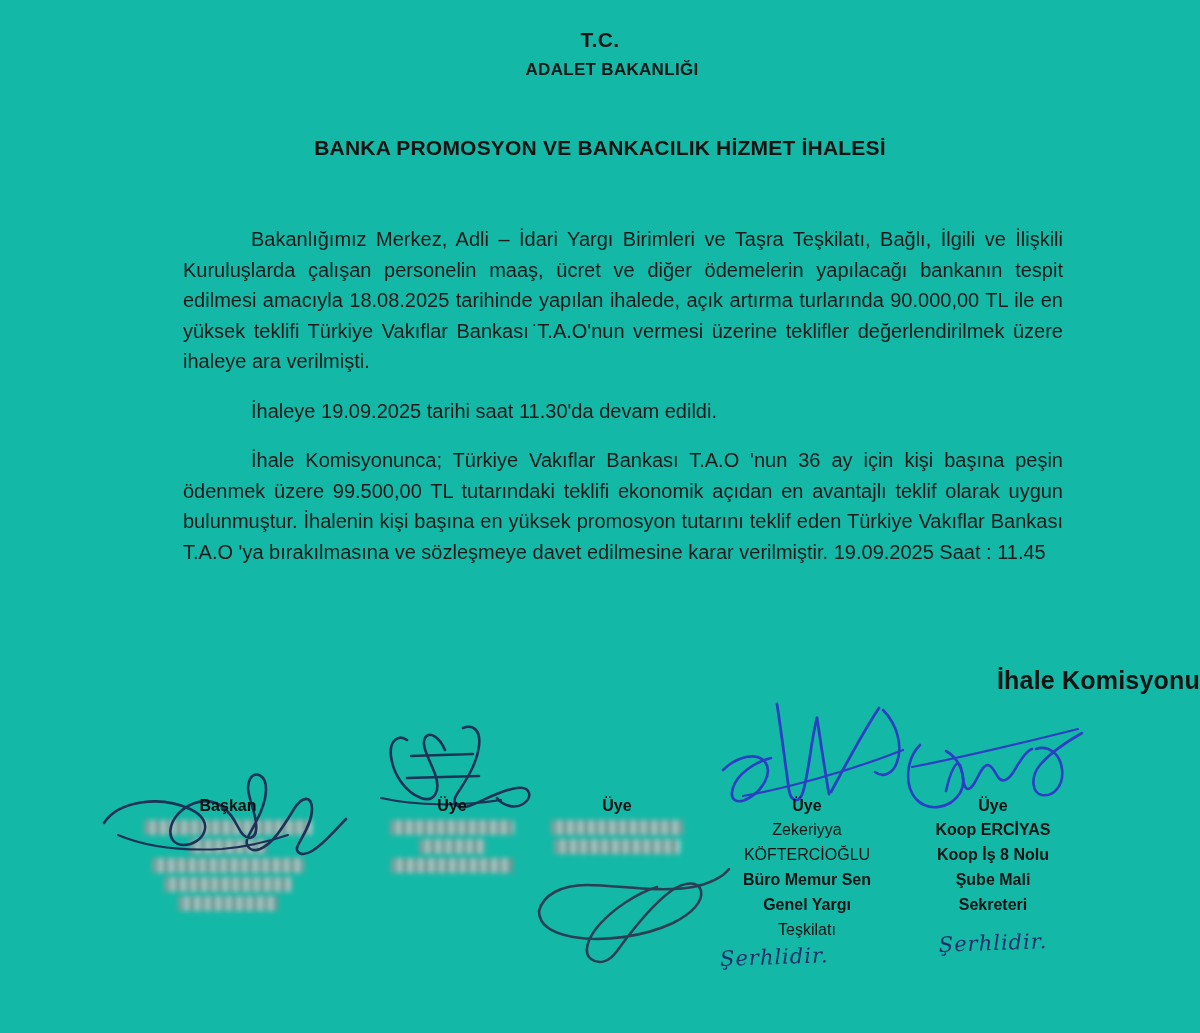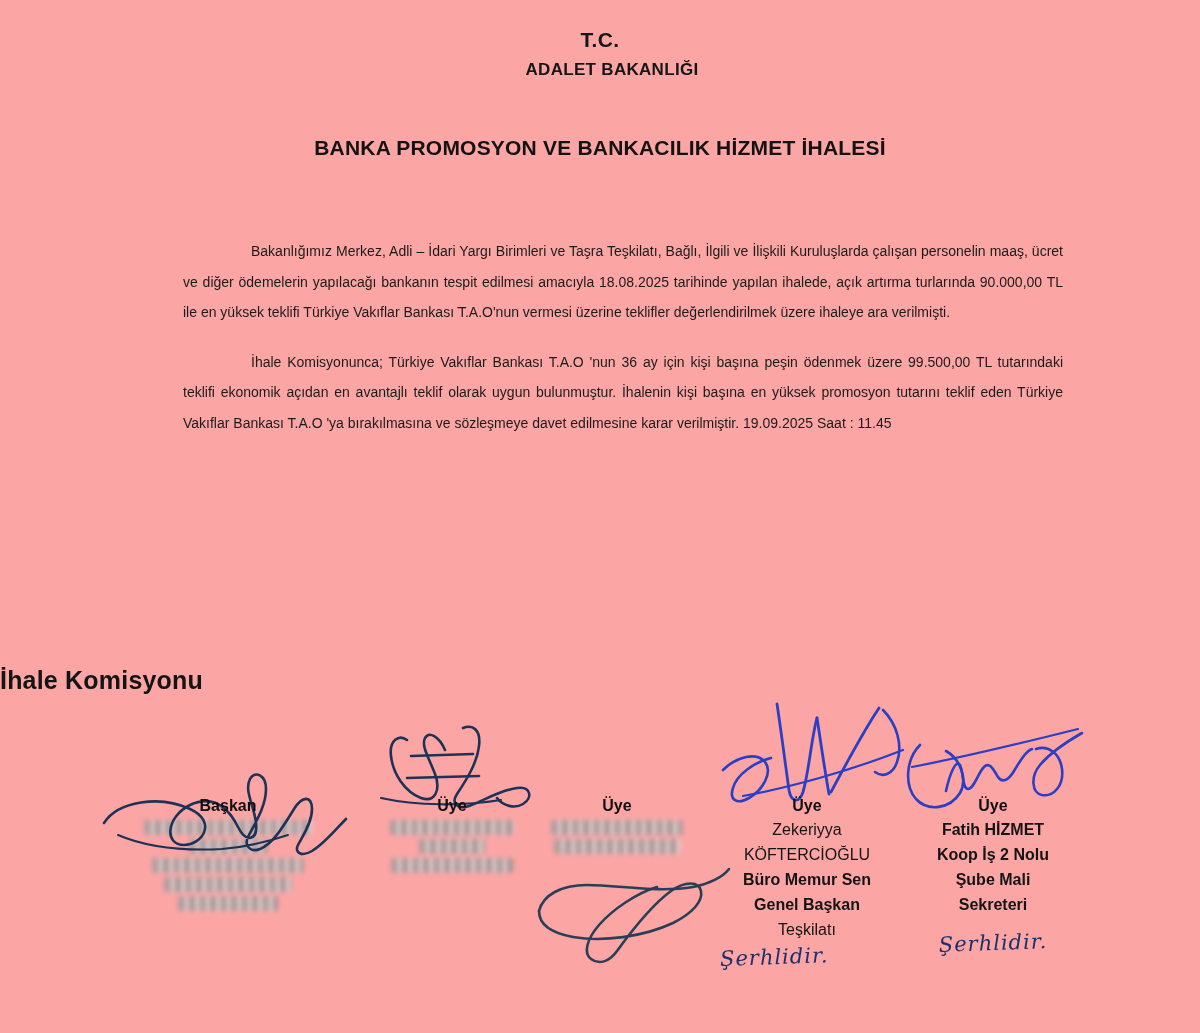--- a/index.html
+++ b/index.html
@@ -9,21 +9,21 @@
     background: #ffffff;
   }
   body {
     font-family: "Liberation Sans", sans-serif;
     color: #1a1a1a;
   }
   #page {
     position: relative;
     width: 1200px;
     height: 1033px;
-    background: #fca5a5;
+    background: #14b8a6;
     overflow: hidden;
   }
 
   
   .heading-block {
     position: absolute;
     left: 0;
     width: 1200px;
     text-align: center;
   }
@@ -53,36 +53,36 @@
   
   #body-text {
     position: absolute;
     left: 183px;
     top: 220px;
     width: 880px;
   }
   .para {
     text-align: justify;
     text-justify: inter-word;
-    font-size: 14px;
+    font-size: 20px;
     line-height: 30.5px;
     text-indent: 68px;
-    margin: 16px 0 19px 0;
+    margin: 4px 0 19px 0;
     color: #1b1b1b;
     font-stretch: semi-condensed;
   }
   .para:last-child { margin-bottom: 0; }
 
   
   #commission-title {
     position: absolute;
     left: 0;
     top: 666px;
     width: 1200px;
-    text-align: left;
+    text-align: right;
     font-size: 25px;
     font-weight: bold;
     letter-spacing: 0.2px;
     color: #141414;
   }
 
   
   #signature-area {
     position: absolute;
     left: 0;
@@ -154,20 +154,21 @@
 <div id="page">
 
   <div class="heading-block h-tc">T.C.</div>
 
   <div class="heading-block h-ministry">ADALET BAKANLIĞI</div>
 
   <div class="heading-block h-subject">BANKA PROMOSYON VE BANKACILIK HİZMET İHALESİ</div>
 
   <div id="body-text">
     <p class="para">Bakanlığımız Merkez, Adli – İdari Yargı Birimleri ve Taşra Teşkilatı, Bağlı, İlgili ve İlişkili Kuruluşlarda çalışan personelin maaş, ücret ve diğer ödemelerin yapılacağı bankanın tespit edilmesi amacıyla 18.08.2025 tarihinde yapılan ihalede, açık artırma turlarında 90.000,00 TL ile en yüksek teklifi Türkiye Vakıflar Bankası ̇T.A.O'nun vermesi üzerine teklifler değerlendirilmek üzere ihaleye ara verilmişti.</p>
+    <p class="para">İhaleye 19.09.2025 tarihi saat 11.30'da devam edildi.</p>
     <p class="para">İhale Komisyonunca; Türkiye Vakıflar Bankası T.A.O 'nun 36 ay için kişi başına peşin ödenmek üzere 99.500,00 TL tutarındaki teklifi ekonomik açıdan en avantajlı teklif olarak uygun bulunmuştur. İhalenin kişi başına en yüksek promosyon tutarını teklif eden Türkiye Vakıflar Bankası T.A.O 'ya bırakılmasına ve sözleşmeye davet edilmesine karar verilmiştir. 19.09.2025 Saat : 11.45</p>
   </div>
 
   <div id="commission-title">İhale Komisyonu</div>
 
   <div id="signature-area">
 
     <div class="sig-block" style="left:118px; top:95px; width:220px;">
       <svg class="sig-ink" style="left:-20px; top:-30px;" width="260" height="110" viewBox="0 0 260 110">
         <path d="M6,58 C20,36 62,30 92,44 C120,57 104,80 86,80 C66,80 68,52 92,40
@@ -219,36 +220,36 @@
         <path d="M70,4 C74,30 78,62 82,90 C84,102 92,104 96,92 C102,72 104,40 110,18" fill="none" stroke="#2b3fc4" stroke-width="2.8" stroke-linecap="round"></path>
         <path d="M110,18 C114,44 118,72 122,94" fill="none" stroke="#2b3fc4" stroke-width="2.8" stroke-linecap="round"></path>
         <path d="M124,92 C140,62 156,32 172,8" fill="none" stroke="#2b3fc4" stroke-width="2.8" stroke-linecap="round"></path>
         <path d="M176,10 C190,24 196,46 190,62 C186,74 176,78 168,72" fill="none" stroke="#2b3fc4" stroke-width="2.6" stroke-linecap="round"></path>
         <path d="M36,96 C80,88 140,72 196,50" fill="none" stroke="#2b3fc4" stroke-width="2.2" stroke-linecap="round"></path>
       </svg>
       <div class="sig-label">Üye</div>
       <div class="sig-name-line">Zekeriyya</div>
       <div class="sig-name-line">KÖFTERCİOĞLU</div>
       <div class="sig-name-line bold">Büro Memur Sen</div>
-      <div class="sig-name-line bold">Genel Başkan</div>
+      <div class="sig-name-line bold">Genel Yargı</div>
       <div class="sig-name-line">Teşkilatı</div>
       <div class="serh" style="text-align:left; padding-left:8px; margin-top:2px;">Şerhlidir.</div>
     </div>
 
     <div class="sig-block" style="left:898px; top:95px; width:190px;">
       <svg class="sig-ink" style="left:0px; top:-80px;" width="200" height="110" viewBox="0 0 200 110">
         <path d="M22,30 C8,44 6,70 18,84 C30,97 52,94 62,78 C70,64 62,44 48,36" fill="none" stroke="#2b3fc4" stroke-width="2.6" stroke-linecap="round"></path>
         <path d="M48,76 C52,58 58,44 62,50 C66,58 64,74 70,74 C76,74 80,58 86,52
                  C92,46 96,56 100,62 C104,68 110,66 116,56 C122,46 128,36 134,34" fill="none" stroke="#2b3fc4" stroke-width="2.6" stroke-linecap="round"></path>
         <path d="M138,34 C150,30 162,38 164,54 C166,70 156,82 144,80 C134,78 132,62 142,50
                  C152,38 170,26 184,18" fill="none" stroke="#2b3fc4" stroke-width="2.6" stroke-linecap="round"></path>
         <path d="M14,52 C56,44 116,30 180,14" fill="none" stroke="#2b3fc4" stroke-width="2.2" stroke-linecap="round"></path>
       </svg>
       <div class="sig-label">Üye</div>
-      <div class="sig-name-line bold">Fatih HİZMET</div>
-      <div class="sig-name-line bold">Koop İş 2 Nolu</div>
+      <div class="sig-name-line bold">Koop ERCİYAS</div>
+      <div class="sig-name-line bold">Koop İş 8 Nolu</div>
       <div class="sig-name-line bold">Şube Mali</div>
       <div class="sig-name-line bold">Sekreteri</div>
       <div class="serh" style="margin-top:14px;">Şerhlidir.</div>
     </div>
 
   </div>
 </div>
 
 </body></html>

